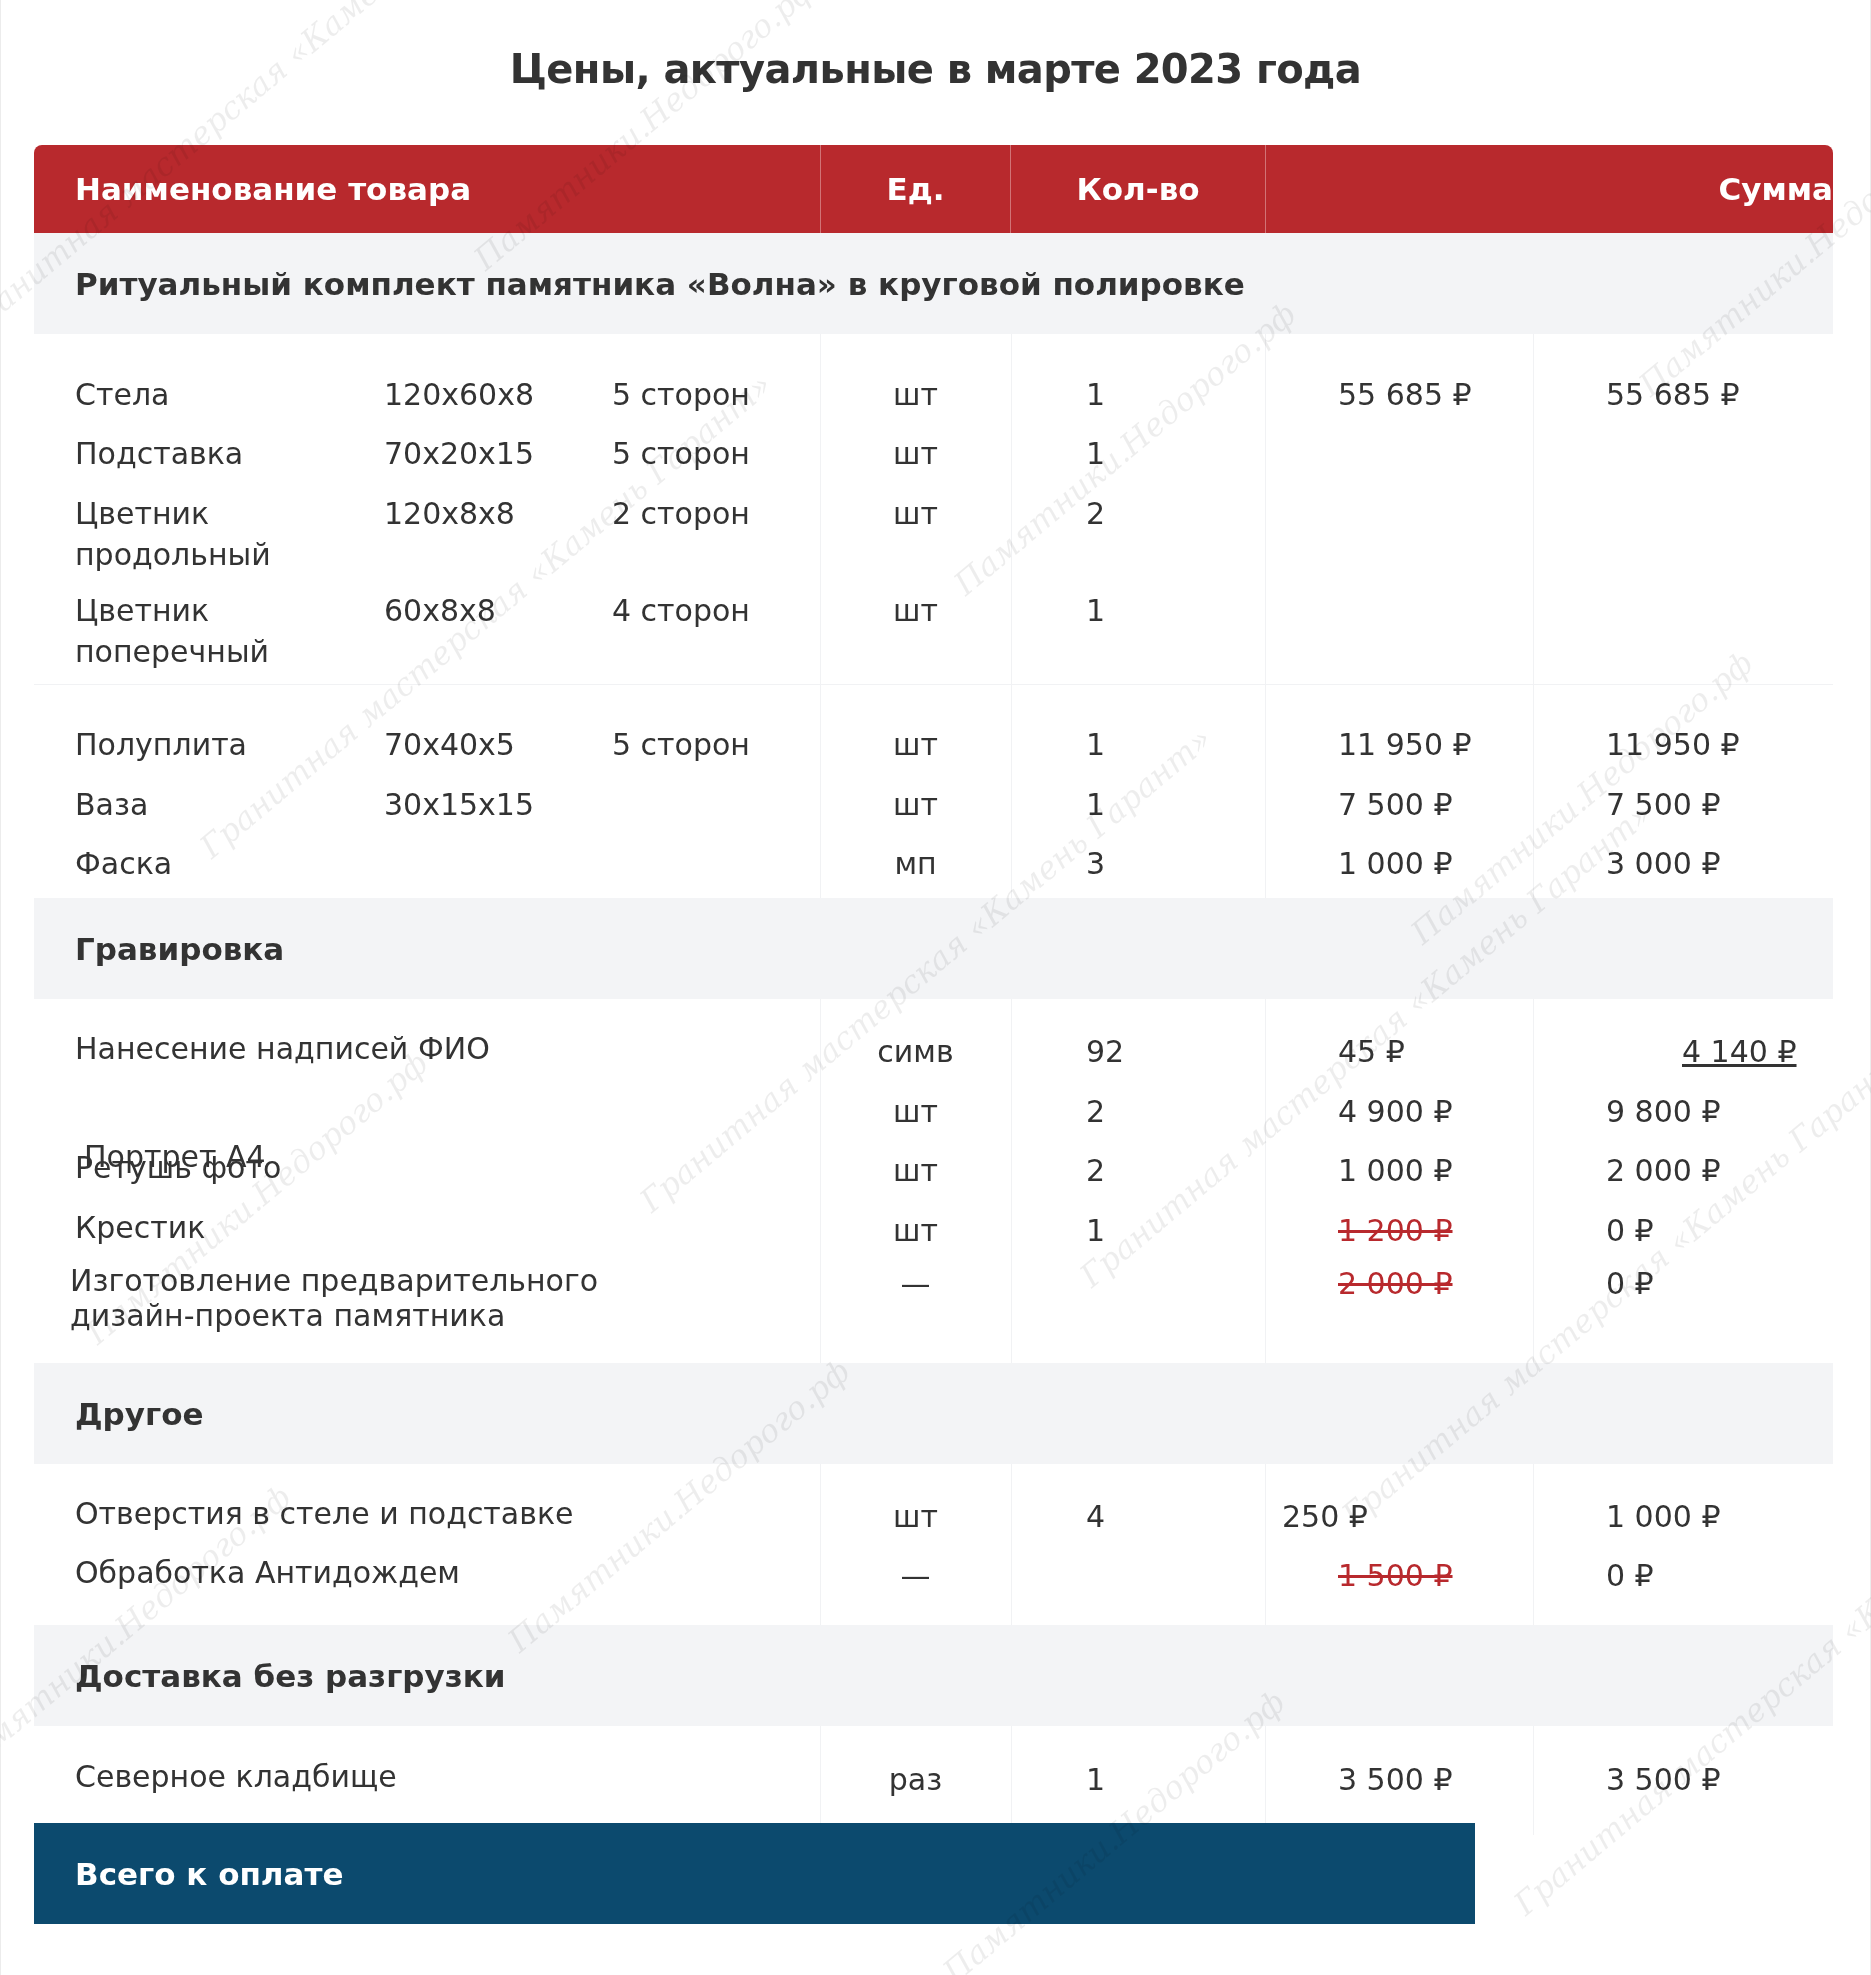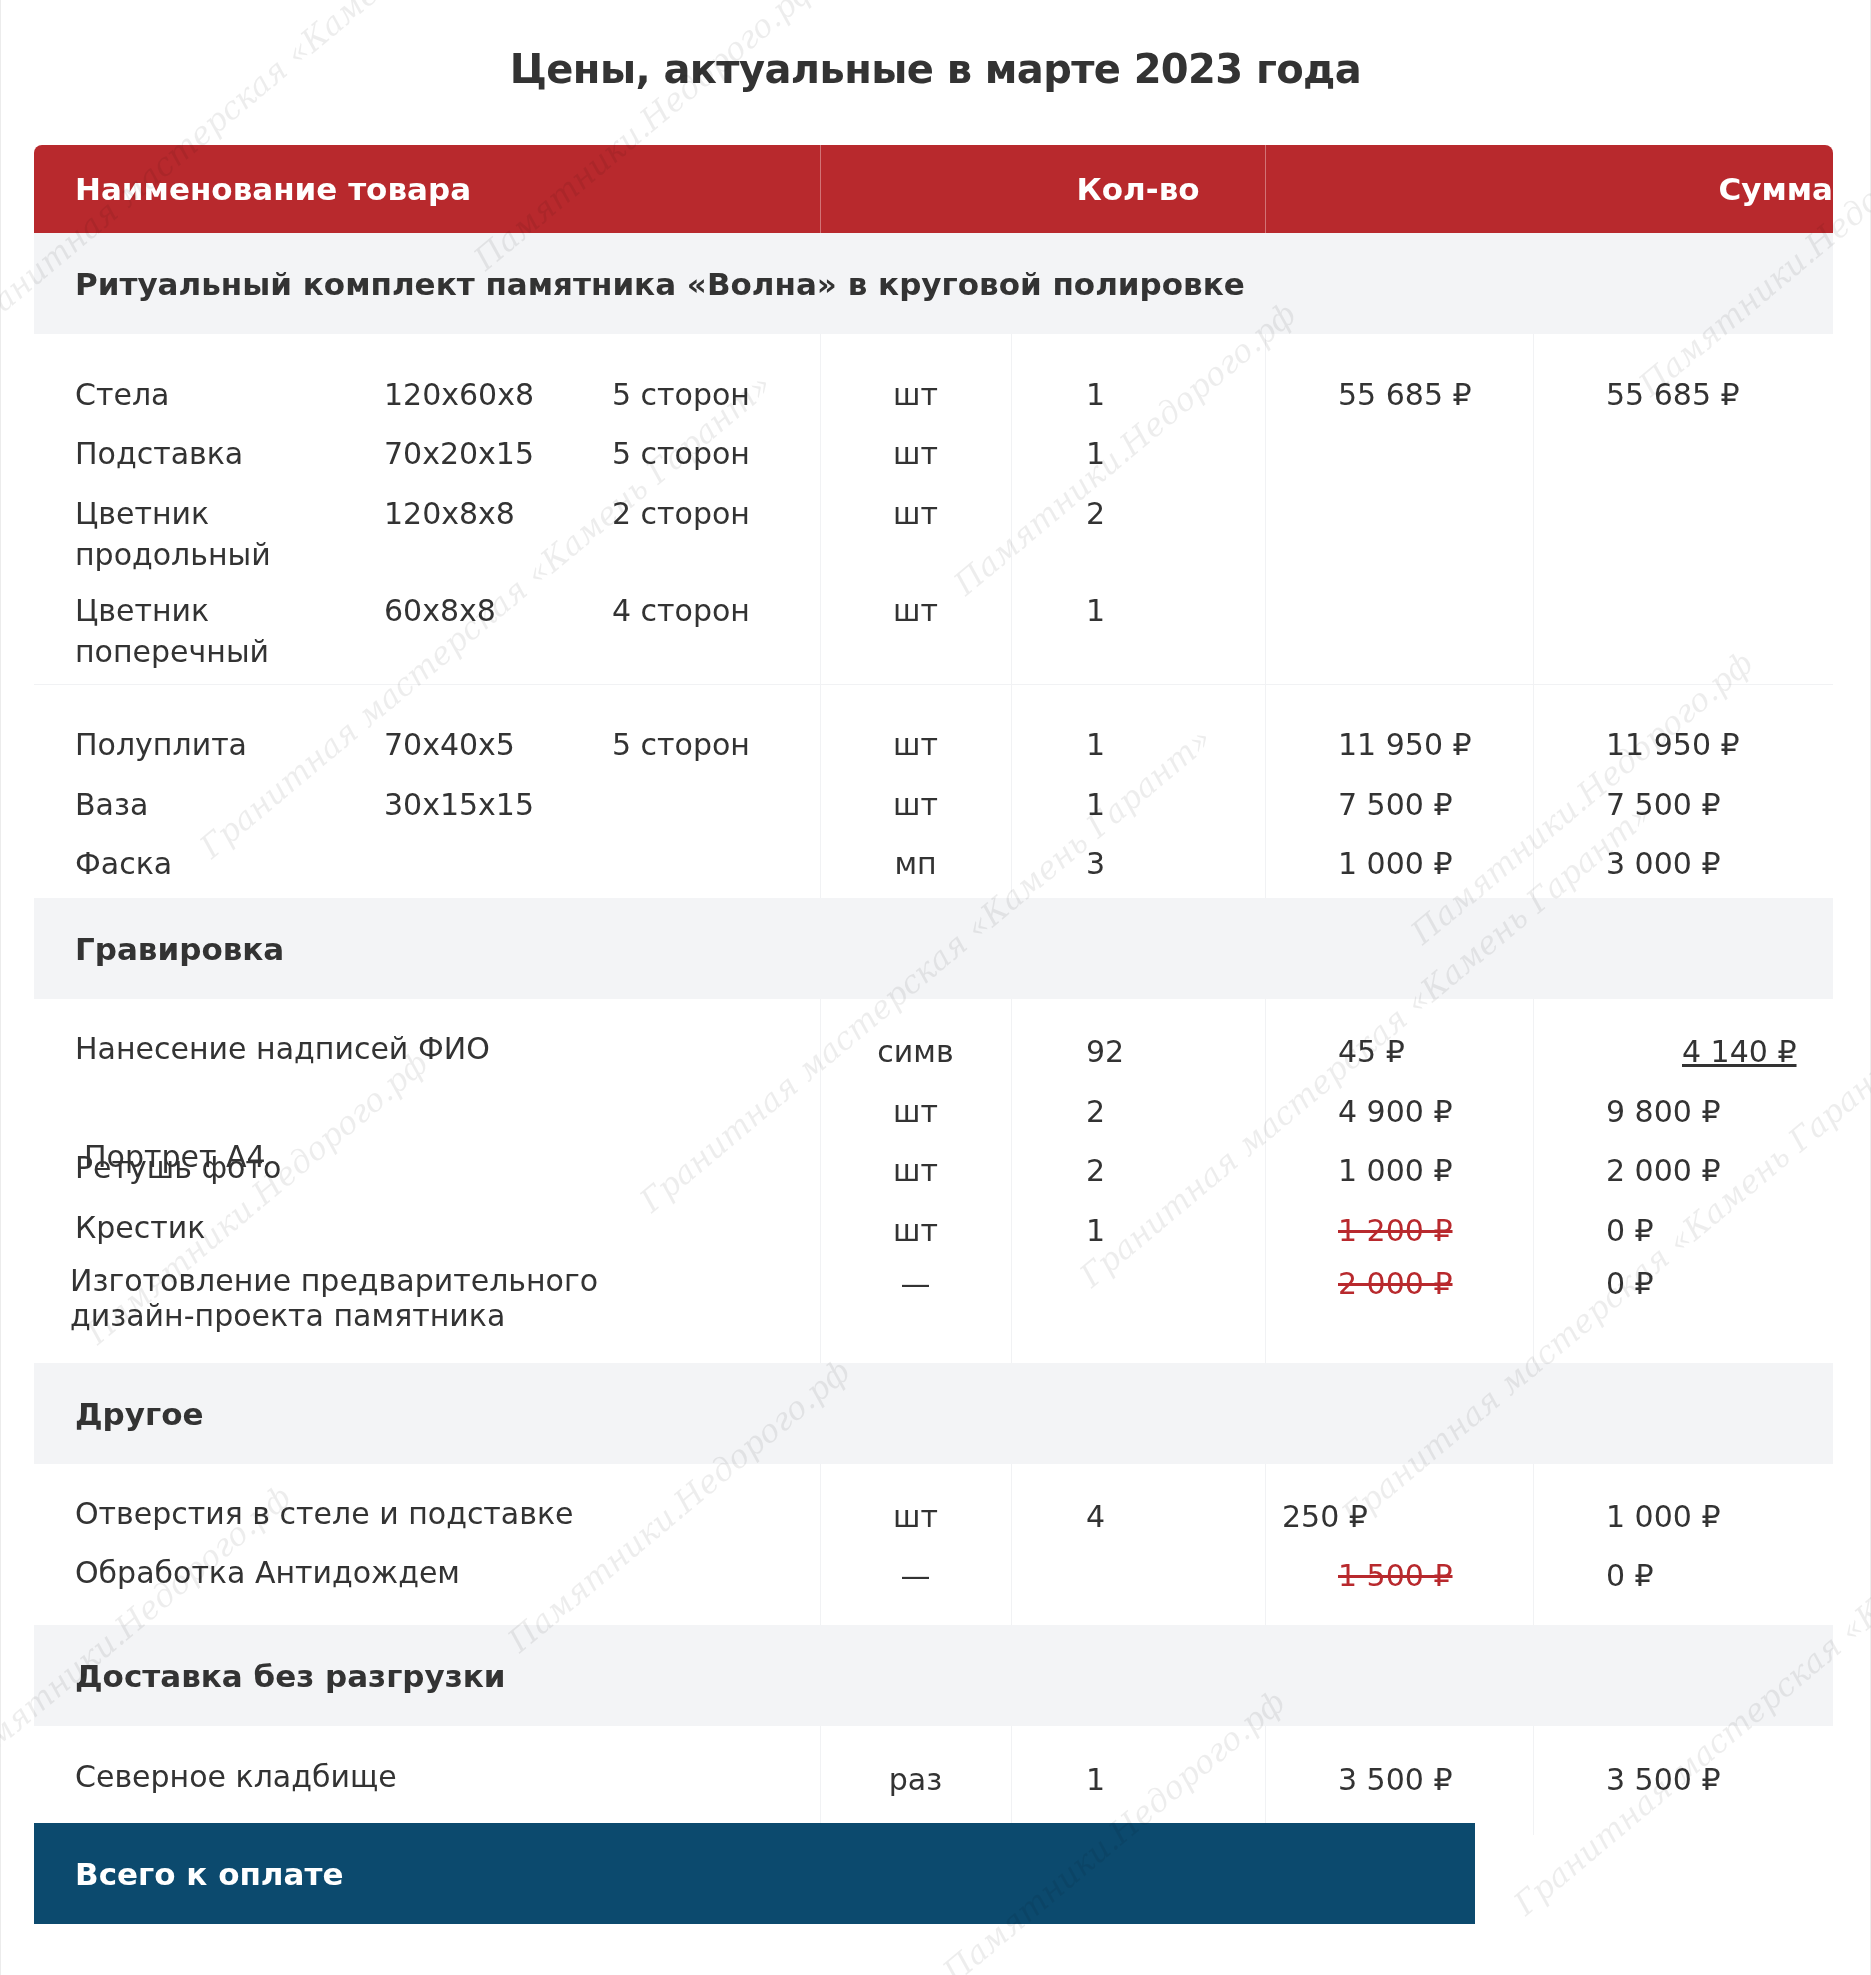--- a/index.html
+++ b/index.html
@@ -49,20 +49,21 @@
 
 <div class="page-border"></div>
 
 <div class="title">Цены, актуальные в марте 2023 года</div>
 
 <div class="table" id="price-table">
   <div class="thead">
     <div class="th" style="left:0;width:786px;">
         <span style="position:absolute;left:41px;">Наименование товара</span>
       </div>
+    <div class="th" style="left:787px;width:189px;text-align:center;">Ед.</div>
     <div class="th" style="left:977px;width:254px;text-align:center;">Кол-во</div>
     <div class="th last" style="left:1499px;width:300px;text-align:right;">Сумма</div>
   </div>
   <div id="body-layer">
       <div class="section" style="top:88px;height:101px;">
         <span>Ритуальный комплект памятника «Волна» в круговой полировке</span>
       </div>
       <div class="vline" style="left:786px;top:189px;height:350px;"></div>
       <div class="vline" style="left:977px;top:189px;height:350px;"></div>
       <div class="vline" style="left:1231px;top:189px;height:350px;"></div>

